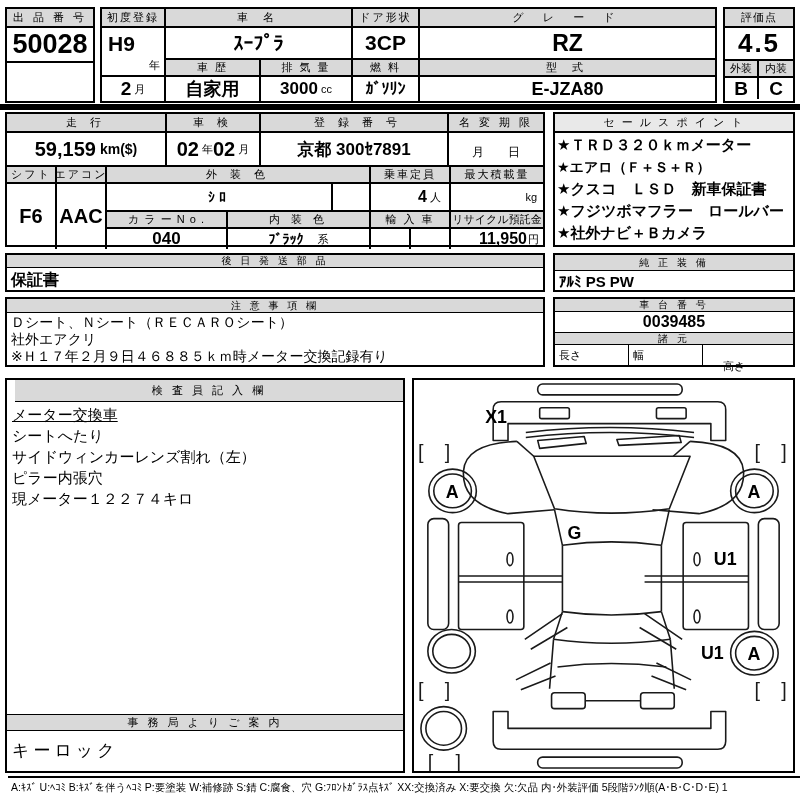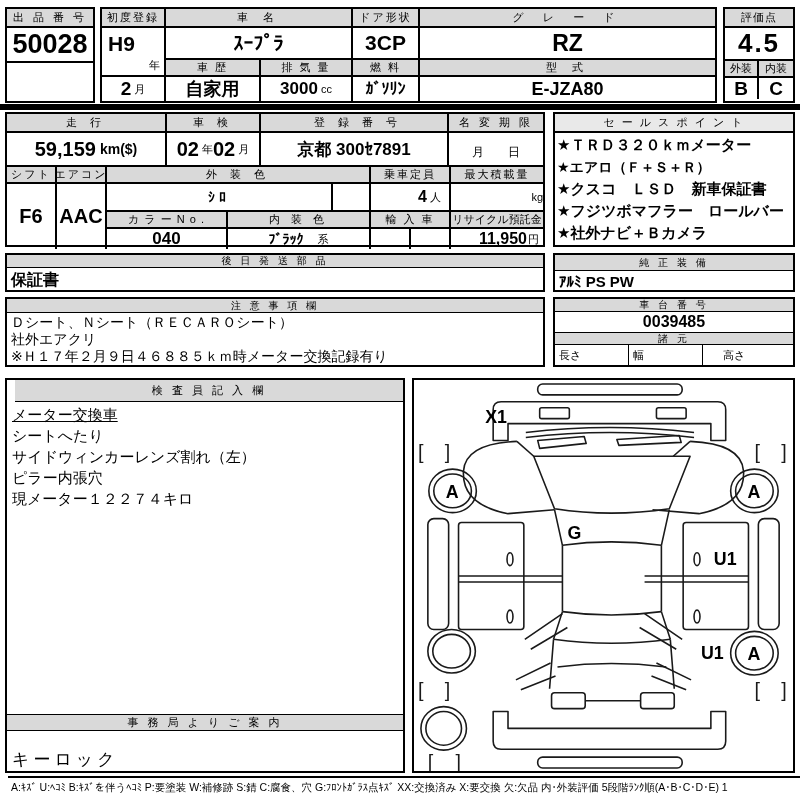--- a/index.html
+++ b/index.html
@@ -117,21 +117,21 @@
     <div class="cell ghdr bb" style="grid-column:8;grid-row:1;">最大積載量</div>
 
     <div class="cell br" style="grid-column:1;grid-row:2/5;font-size:20px;font-weight:bold;">F6</div>
     <div class="cell br" style="grid-column:2;grid-row:2/5;font-size:20px;font-weight:bold;">AAC</div>
     <div class="cell br bb" style="grid-column:3/5;grid-row:2;font-size:14px;font-weight:bold;letter-spacing:4px;">ｼﾛ</div>
     <div class="cell br bb" style="grid-column:5;grid-row:2;"></div>
     <div class="cell br bb" style="grid-column:6/8;grid-row:2;justify-content:flex-end;padding-right:8px;">
       <span style="font-size:16px;font-weight:bold;">4</span>
       <span class="unit">人</span>
     </div>
-    <div class="cell bb" style="grid-column:8;grid-row:2;justify-content:flex-end;font-size:11px;">kg</div>
+    <div class="cell bb" style="grid-column:8;grid-row:2;justify-content:flex-end;padding-right:6px;font-size:11px;">kg</div>
 
     <div class="cell ghdr br bb" style="grid-column:3;grid-row:3;letter-spacing:1px;">カ ラ ー N o .</div>
     <div class="cell ghdr br bb" style="grid-column:4/6;grid-row:3;letter-spacing:4px;">内 装 色</div>
     <div class="cell ghdr br bb" style="grid-column:6/8;grid-row:3;letter-spacing:2px;">輸 入 車</div>
     <div class="cell ghdr bb" style="grid-column:8;grid-row:3;letter-spacing:0;">リサイクル預託金</div>
 
     <div class="cell br" style="grid-column:3;grid-row:4;font-size:17px;font-weight:bold;">040</div>
     <div class="cell br" style="grid-column:4/6;grid-row:4;">
       <span style="font-size:14px;font-weight:bold;">ﾌﾞﾗｯｸ</span>
       <span style="font-size:11px;margin-left:14px;">系</span>
@@ -175,35 +175,35 @@
   </div>
 </div>
 
 <div class="abs box" style="left:553px;top:297px;width:242px;height:70px;">
   <div class="hdr" style="height:13px;font-size:10px;border-bottom:1px solid #000;">車 台 番 号</div>
   <div class="cell bb" style="height:21px;font-size:16px;font-weight:bold;border-bottom-width:1px;">0039485</div>
   <div class="hdr" style="height:12px;font-size:10px;border-bottom:1px solid #000;">諸 元</div>
   <div style="display:flex;height:20px;">
     <div style="width:33.3%;border-right:1px solid #000;font-size:11px;padding:3px 0 0 4px;">長さ</div>
     <div style="width:33.3%;border-right:1px solid #000;font-size:11px;padding:3px 0 0 4px;">幅</div>
-    <div style="width:33.4%;font-size:11px;padding:3px 0 0 4px;margin-left:16px;">高さ</div>
+    <div style="width:33.4%;font-size:11px;padding:14px 0 0 4px;margin-left:16px;">高さ</div>
   </div>
 </div>
 
 <div class="abs box" style="left:5px;top:378px;width:400px;height:395px;display:flex;flex-direction:column;">
   <div class="hdr" style="height:22px;font-size:11px;border-bottom:1px solid #000;flex:none;margin-left:8px;">検 査 員 記 入 欄</div>
   <div style="padding:2px 5px;flex:1 1 auto;">
     <div style="font-size:15px;line-height:21px;text-decoration:underline;white-space:nowrap;">メーター交換車</div>
     <div style="font-size:15px;line-height:21px;white-space:nowrap;">シートへたり</div>
     <div style="font-size:15px;line-height:21px;white-space:nowrap;">サイドウィンカーレンズ割れ（左）</div>
     <div style="font-size:15px;line-height:21px;white-space:nowrap;">ピラー内張穴</div>
     <div style="font-size:15px;line-height:21px;white-space:nowrap;">現メーター１２２７４キロ</div>
   </div>
   <div class="hdr" style="height:17px;font-size:11px;border-top:1px solid #000;border-bottom:1px solid #000;flex:none;">事 務 局 よ り ご 案 内</div>
-  <div style="height:40px;flex:none;font-size:17px;letter-spacing:4px;padding:17px 5px;">キーロック</div>
+  <div style="height:40px;flex:none;font-size:17px;letter-spacing:4px;padding:8px 5px;">キーロック</div>
 </div>
 
 <div class="abs box" style="left:412px;top:378px;width:383px;height:395px;">
   <svg width="379" height="391" viewBox="0 0 383 395">
     <g fill="none" stroke="#1a1a1a" stroke-width="1.6" stroke-linejoin="round">
 
       <rect x="125" y="4" width="146" height="11" rx="5"></rect>
 
       <path d="M80,61 V30 Q80,22 88,22 H307 Q315,22 315,30 V61 H300 V44 H95 V61 Z"></path>
       <rect x="127" y="28" width="30" height="11" rx="2"></rect>

